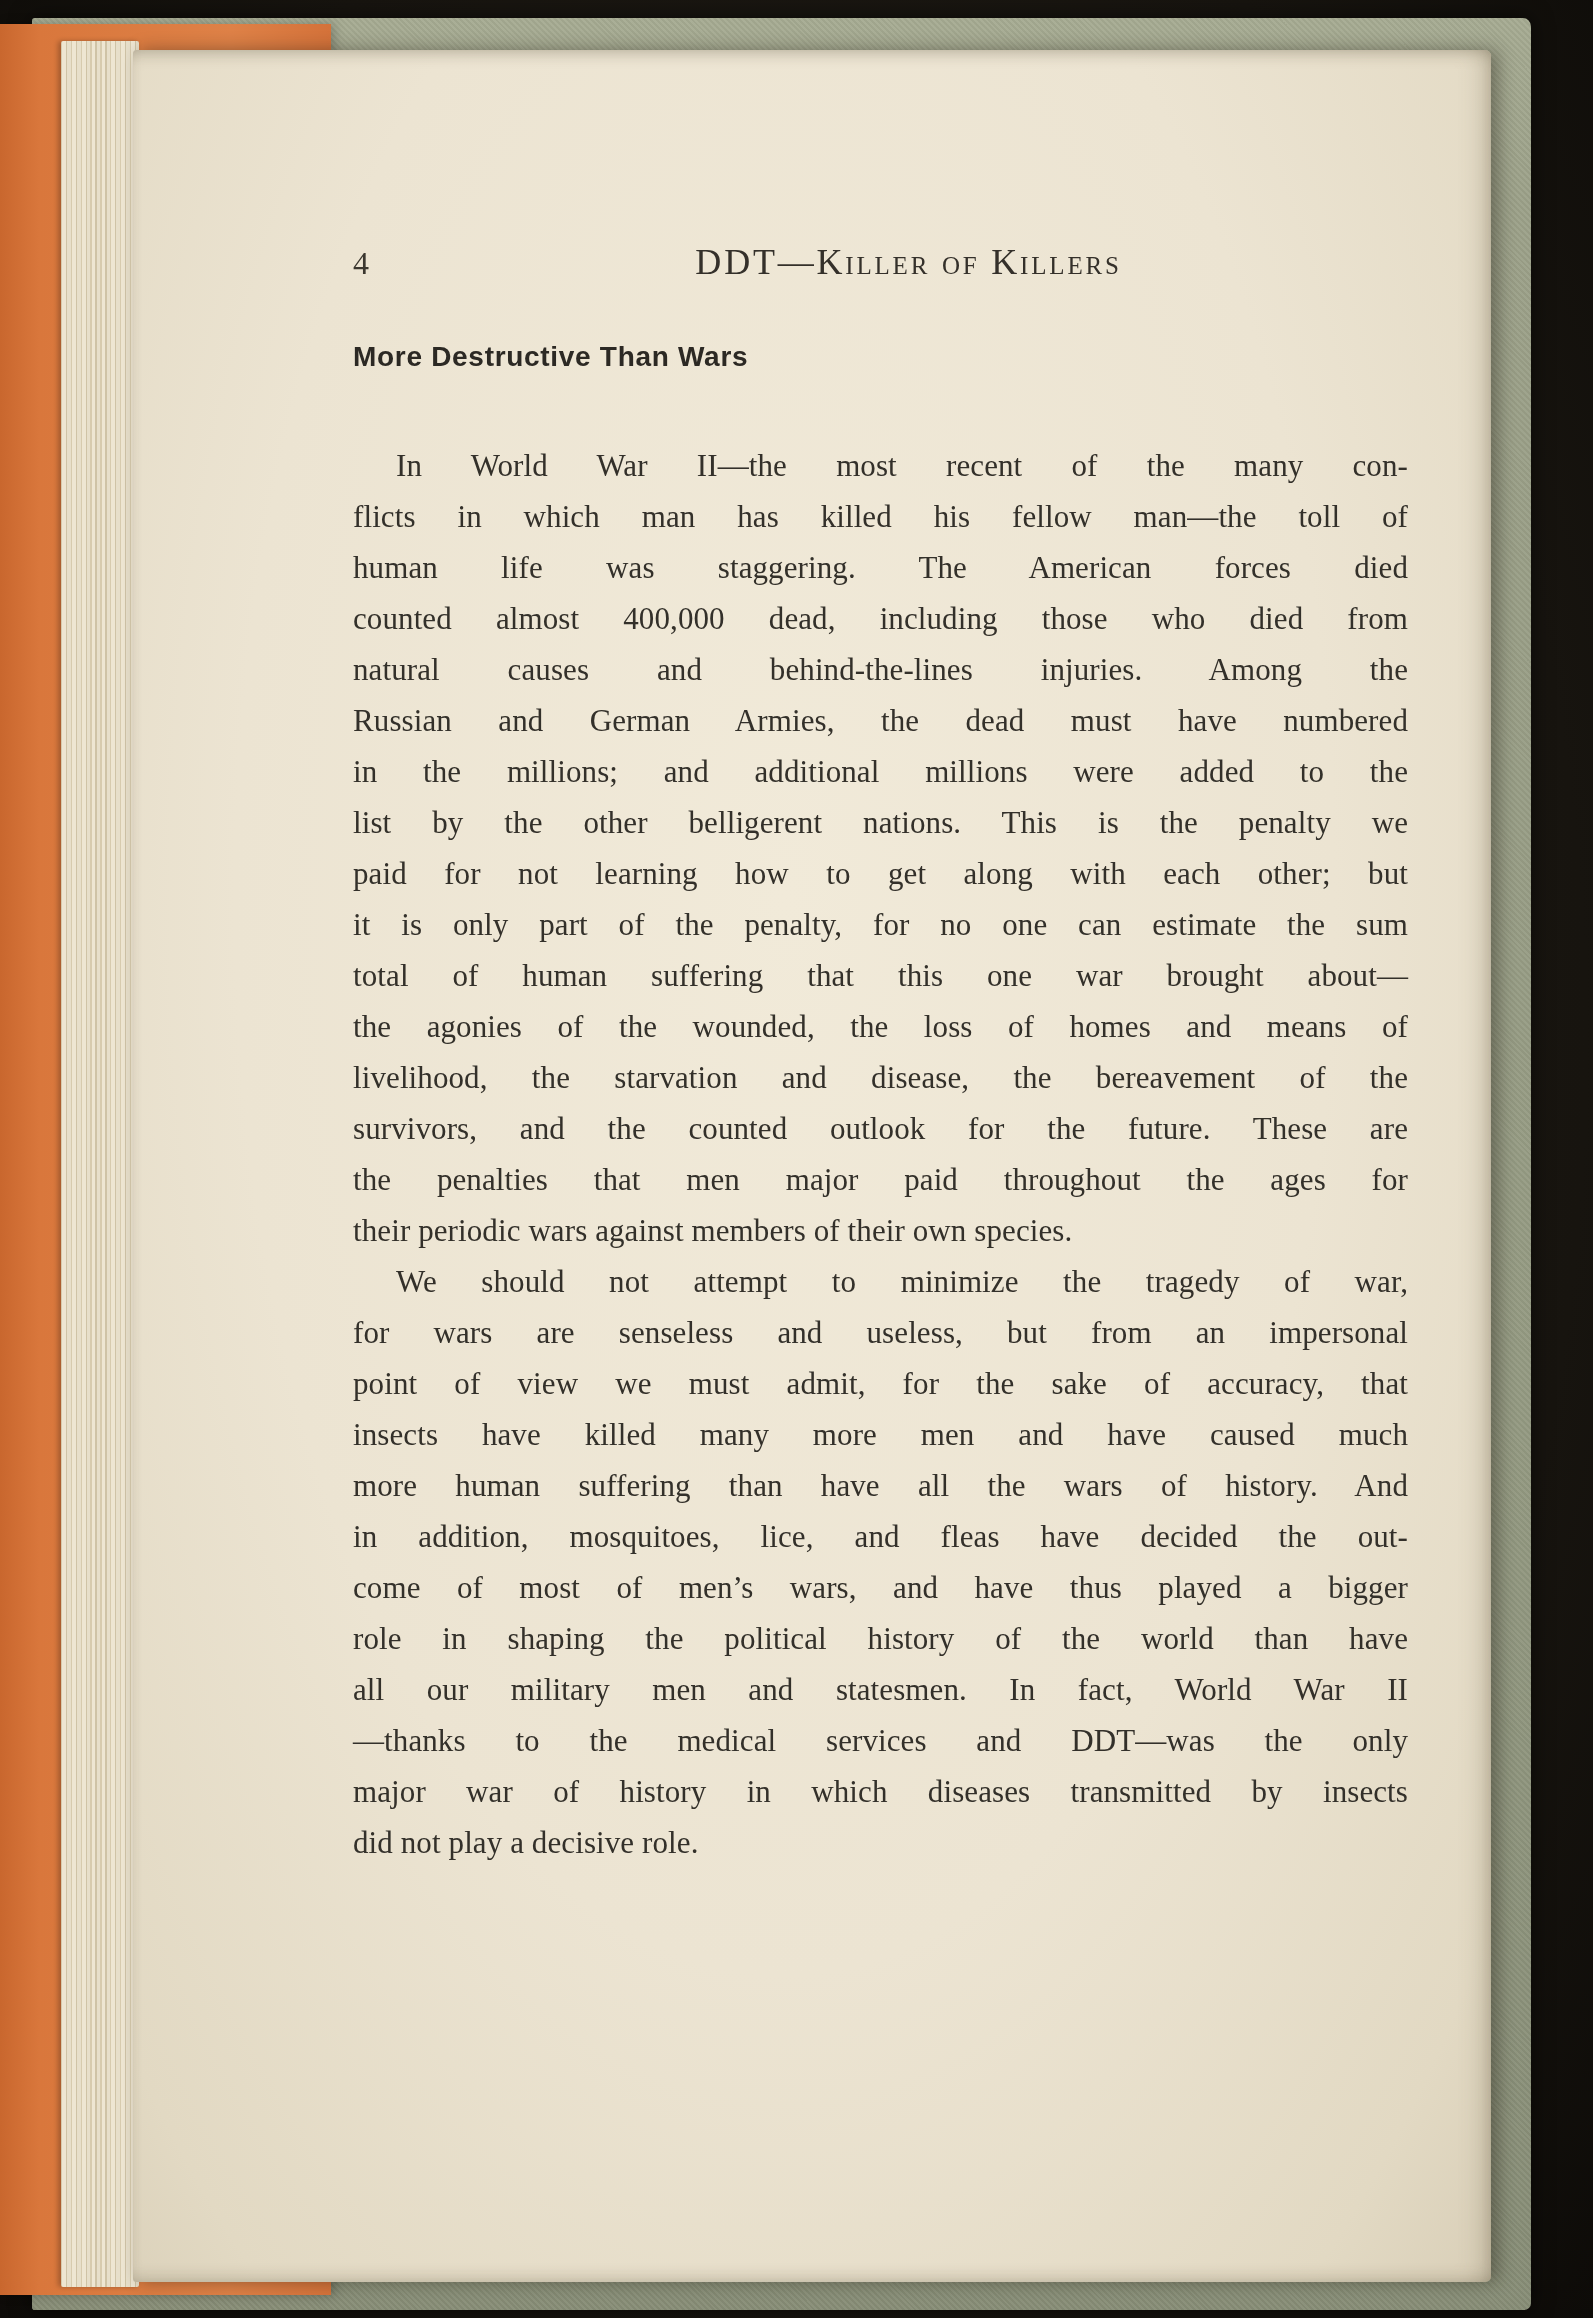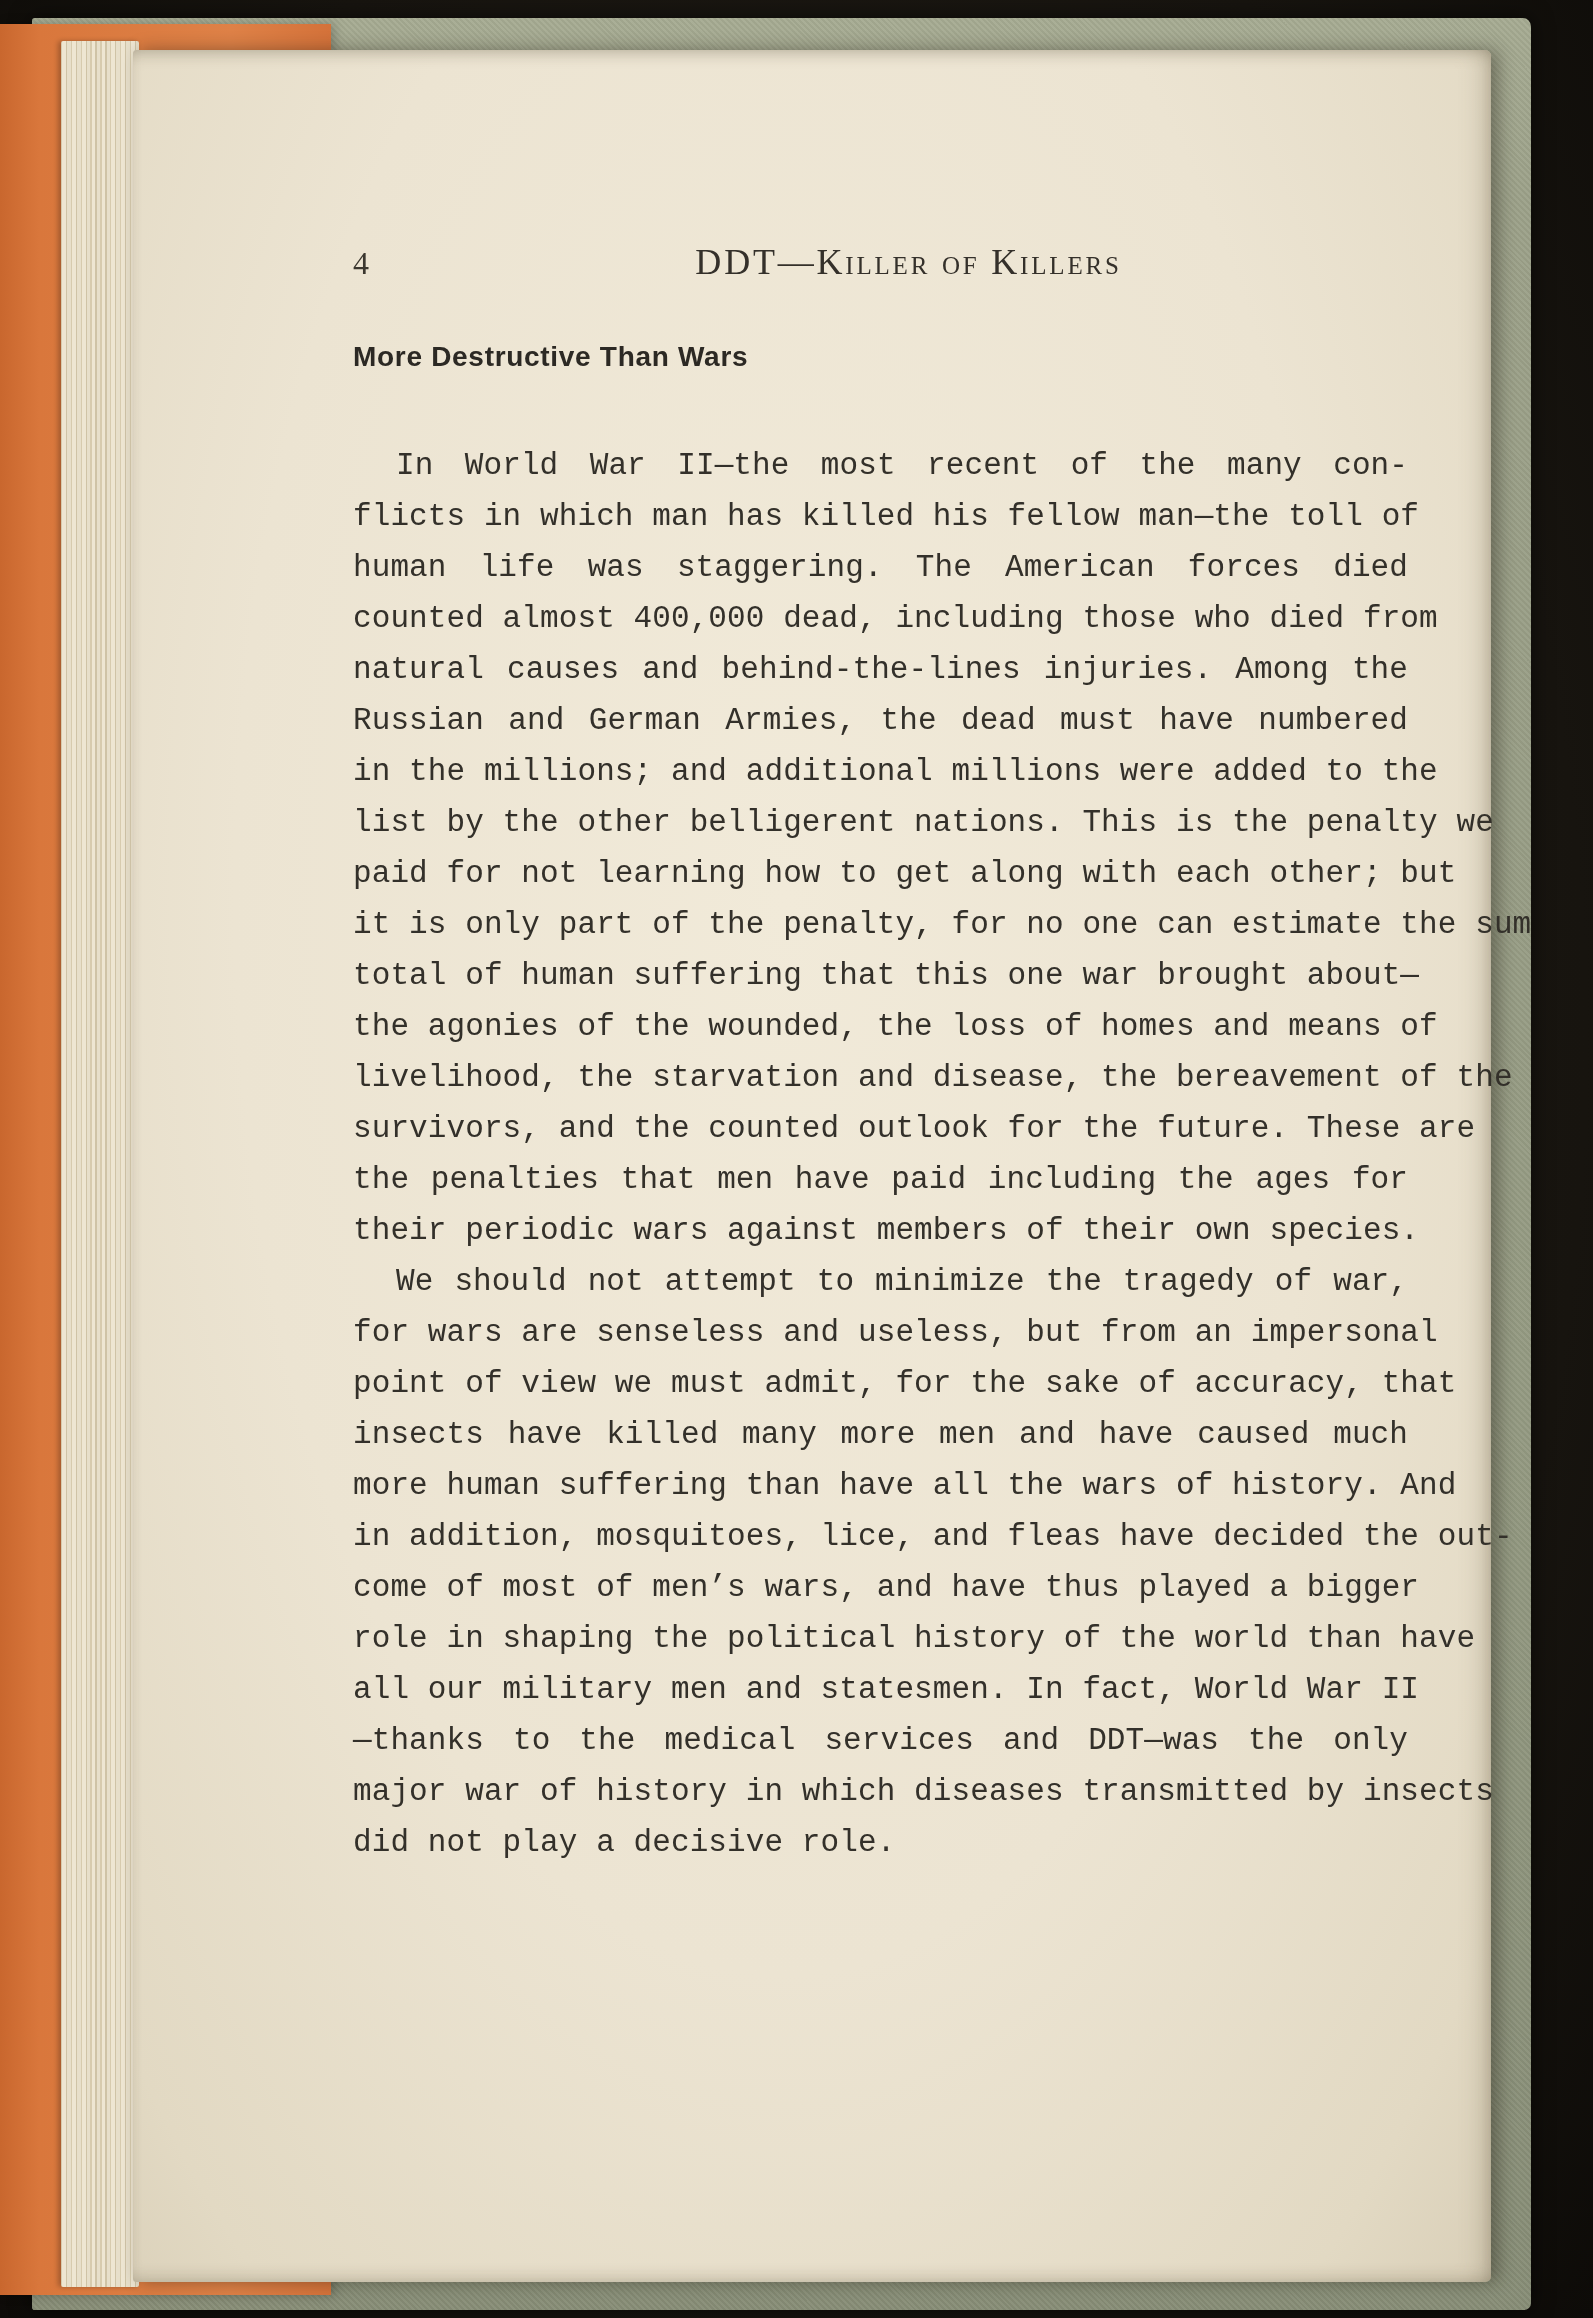--- a/index.html
+++ b/index.html
@@ -72,21 +72,21 @@
     font-size:36px;letter-spacing:2.8px;color:#34302a;white-space:nowrap;margin-left:28px;
   }
 
   .heading{
     position:absolute;left:0;top:100px;
     font-family:"Liberation Sans", sans-serif;
     font-weight:700;font-size:28px;letter-spacing:0.7px;color:#2c2924;
     white-space:nowrap;
   }
 
-  .body-text{position:absolute;left:0;top:199px;width:100%;font-family:Liberation Mono, monospace;}
+  .body-text{position:absolute;left:0;top:199px;width:100%;}
   .line{
     height:51px;line-height:51px;
     font-size:31px;
     text-align:justify;text-align-last:justify;
     white-space:nowrap;letter-spacing:0.1px;
     color:var(--ink);
   }
   .line.indent{text-indent:43px;}
   .line.last{text-align-last:left;}
 </style>
@@ -116,21 +116,21 @@
         <div class="line">natural causes and behind-the-lines injuries. Among the</div>
         <div class="line">Russian and German Armies, the dead must have numbered</div>
         <div class="line">in the millions; and additional millions were added to the</div>
         <div class="line">list by the other belligerent nations. This is the penalty we</div>
         <div class="line">paid for not learning how to get along with each other; but</div>
         <div class="line">it is only part of the penalty, for no one can estimate the sum</div>
         <div class="line">total of human suffering that this one war brought about—</div>
         <div class="line">the agonies of the wounded, the loss of homes and means of</div>
         <div class="line">livelihood, the starvation and disease, the bereavement of the</div>
         <div class="line">survivors, and the counted outlook for the future. These are</div>
-        <div class="line">the penalties that men have paid including the ages for</div>
+        <div class="line">the penalties that men major paid throughout the ages for</div>
         <div class="line last">their periodic wars against members of their own species.</div>
 
         <div class="line indent">We should not attempt to minimize the tragedy of war,</div>
         <div class="line">for wars are senseless and useless, but from an impersonal</div>
         <div class="line">point of view we must admit, for the sake of accuracy, that</div>
         <div class="line">insects have killed many more men and have caused much</div>
         <div class="line">more human suffering than have all the wars of history. And</div>
         <div class="line">in addition, mosquitoes, lice, and fleas have decided the out-</div>
         <div class="line">come of most of men’s wars, and have thus played a bigger</div>
         <div class="line">role in shaping the political history of the world than have</div>

